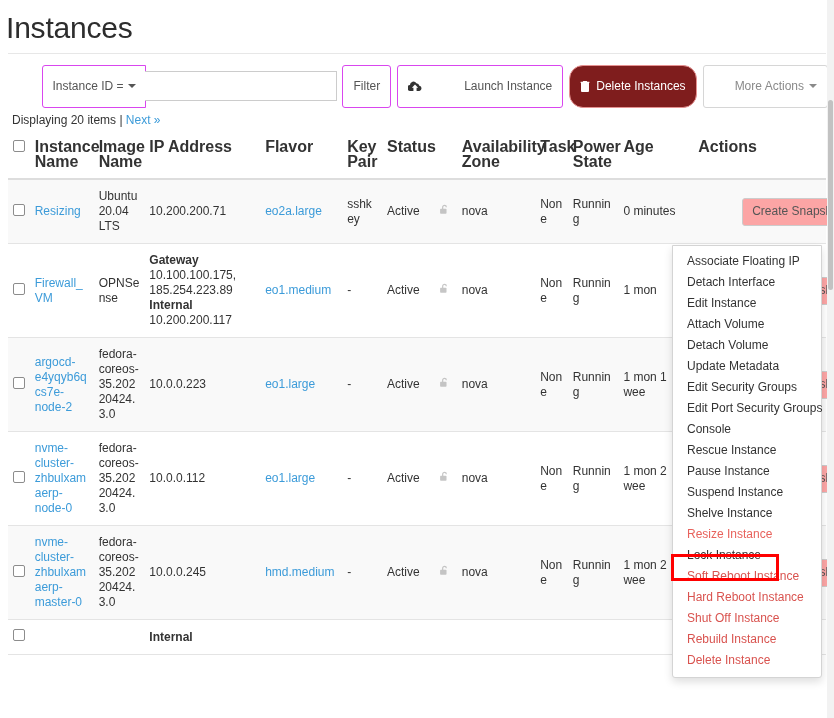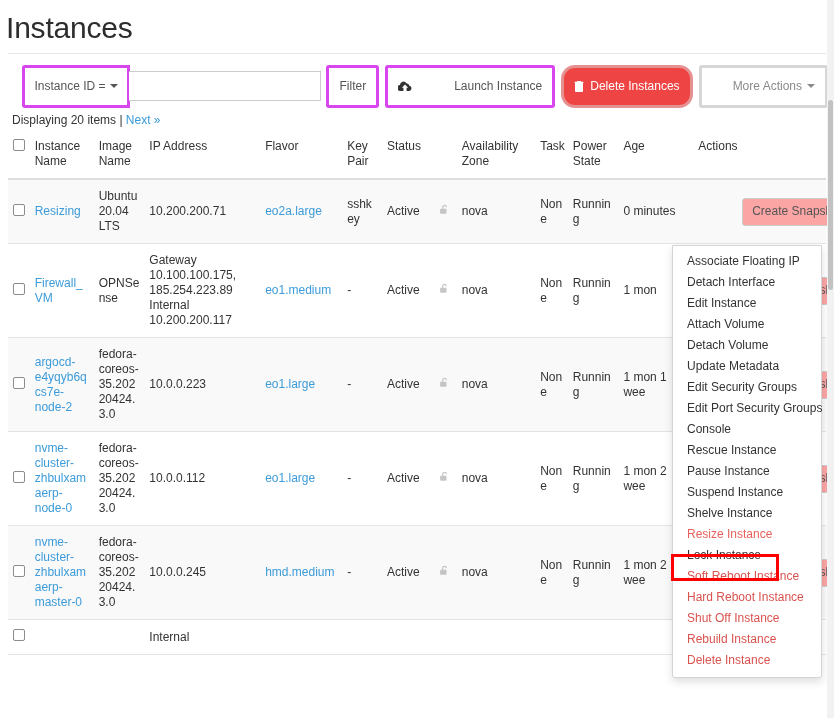--- a/index.html
+++ b/index.html
@@ -43,21 +43,21 @@
   .toolbar {
     display: flex;
     align-items: center;
     justify-content: flex-end;
     padding: 16px 6px 0 0;
     height: 32px;
   }
   .btn {
     box-sizing: border-box;
     height: 43px;
-    border: 3px solid #d946ef;
+    border: 1px solid #d946ef;
     background: #ffffff;
     color: #555555;
     font-size: 12px;
     font-family: "Liberation Sans", sans-serif;
     border-radius: 3px;
     padding: 0 10px;
     display: inline-flex;
     align-items: center;
     justify-content: center;
     white-space: nowrap;
@@ -100,21 +100,21 @@
     border-radius: 0 3px 3px 0;
     margin-left: 5px;
     border-radius: 3px;
   }
   .btn-launch {
     margin-left: 6px;
     gap: 36px;
   }
   .btn-delete {
     margin-left: 6px;
-    background: #ef4444;
+    background: #7f1d1d;
     border-color: #e59191;
     color: #ffffff;
     border-radius: 14px;
   }
   .btn-more {
     margin-left: 6px;
     color: #8a8a8a;
     border-color: #d6d6d6;
     padding-left: 31px;
   }
@@ -147,27 +147,27 @@
     position: relative;
   }
   table.instances {
     width: 100%;
     border-collapse: collapse;
     table-layout: fixed;
     font-size: 12px;
   }
   table.instances thead th {
     text-align: left;
-    font-weight: normal;
+    font-weight: bold;
     color: #333;
     vertical-align: top;
     padding: 4px 5px 9px 5px;
     border-bottom: 2px solid #dddddd;
     line-height: 15px;
-    font-size: 12px;
+    font-size: 16px;
   }
   table.instances tbody td {
     vertical-align: middle;
     padding: 9px 5px;
     border-bottom: 1px solid #e4e4e4;
     line-height: 15px;
     color: #333;
     word-wrap: break-word;
     overflow-wrap: break-word;
   }
@@ -188,21 +188,21 @@
 
   a.link { color: #3c9bd9; text-decoration: none; }
   .cb {
     width: 12px; height: 12px;
     box-sizing: border-box;
     border: 1px solid #8c8c8c;
     border-radius: 2px;
     background: #fff;
     display: inline-block;
   }
-  .ip-label { font-weight: normal; display: block; }
+  .ip-label { font-weight: bold; display: block; }
   .lock-icon { display: inline-block; line-height: 0; opacity: .55; }
 
   
   .split {
     display: inline-flex;
     align-items: stretch;
     height: 28px;
   }
   .split .main {
     box-sizing: border-box;

